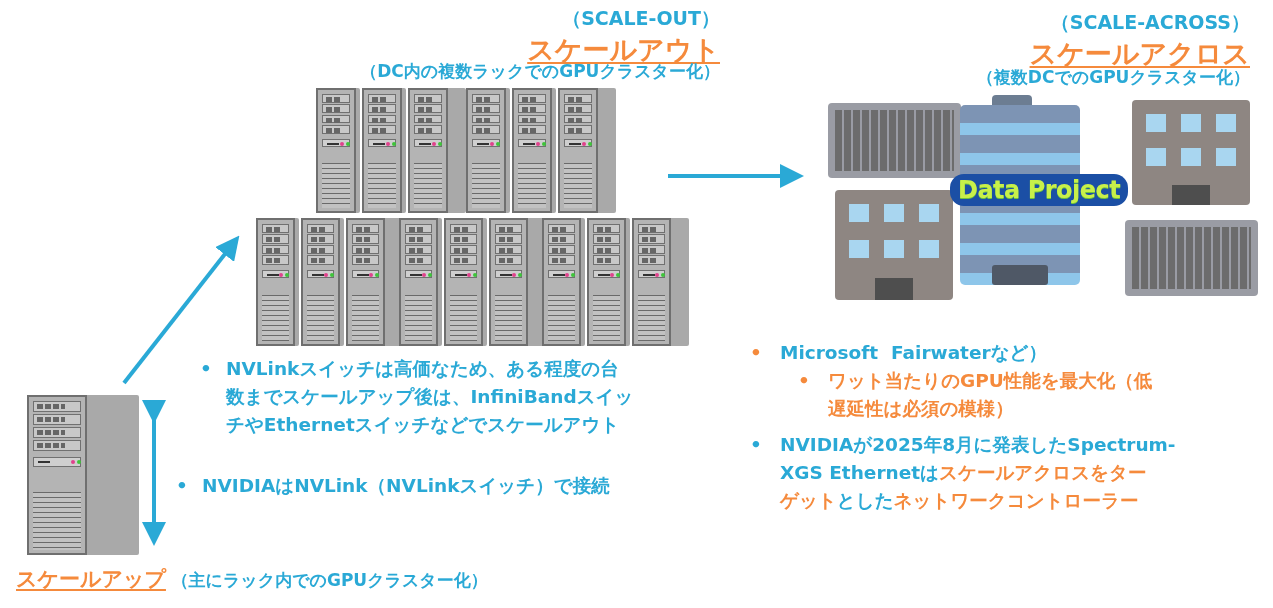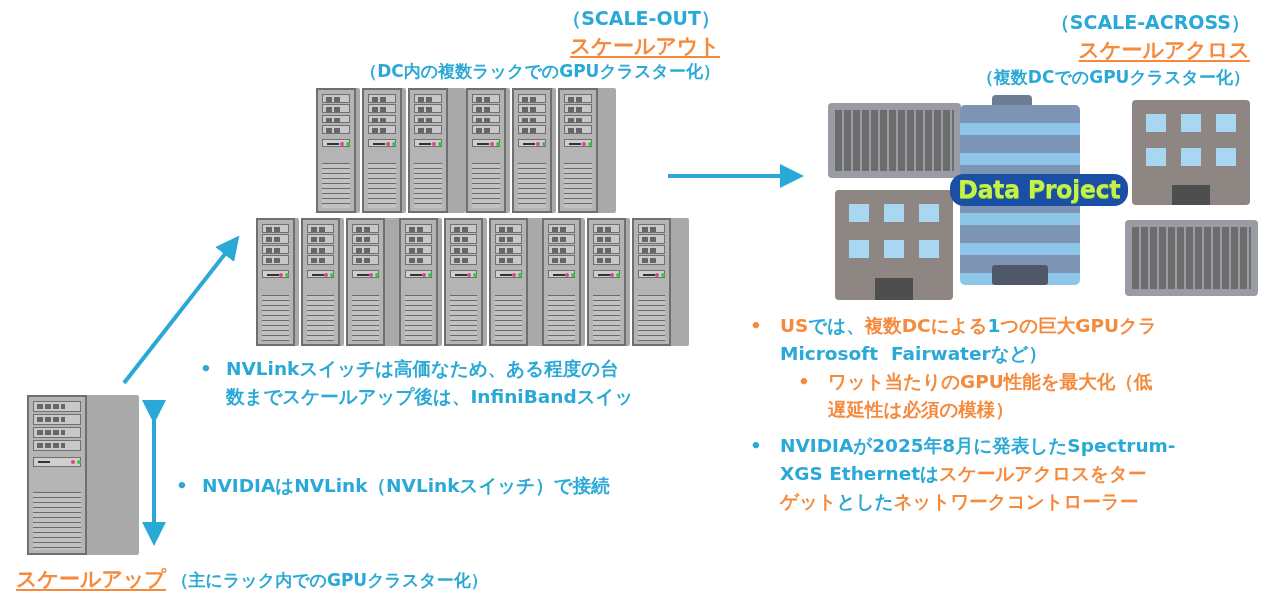--- a/index.html
+++ b/index.html
@@ -3,21 +3,21 @@
 <meta charset="utf-8">
 <style>
   html, body { margin:0; padding:0; background:#ffffff; }
   body { width:1273px; height:608px; position:relative; overflow:hidden; font-family:"DejaVu Sans","Liberation Sans",sans-serif; }
   .abs { position:absolute; }
   .blue { color:#2aa9d6; }
   .orange { color:#f58a3c; }
   .bold { font-weight:bold; }
   .title { text-align:right; font-weight:bold; white-space:nowrap; }
   .t-en { font-size:19px; }
-  .t-jp { font-size:21px; text-decoration:underline; text-underline-offset:3px; text-decoration-thickness:2px; }
+  .t-jp { font-size:27px; text-decoration:underline; text-underline-offset:3px; text-decoration-thickness:2px; }
   .t-sub { font-size:17px; }
   .txt { font-size:18.5px; font-weight:bold; line-height:28px; }
   .bullet { position:absolute; left:0; }
   
   .rack { position:absolute; background:#a9a9a9; border-radius:2px; }
   .rack-front { position:absolute; left:0; top:0; bottom:0; background:#b4b4b4; border:2px solid #6f6f6f; box-sizing:border-box; }
   .drive { position:absolute; left:4px; right:4px; height:11px; background:#c8c8c8; border:1px solid #707070; }
   .drive::before { content:""; position:absolute; left:3px; top:2px; width:60%; height:5px;
      background:repeating-linear-gradient(90deg,#666 0 6px,transparent 6px 8px); }
   .ctl { position:absolute; left:4px; right:4px; height:9px; background:#cfcfcf; border:1px solid #707070; }
@@ -257,39 +257,37 @@
     <div style="position:absolute; left:7px; top:7px; right:7px; bottom:7px; background:repeating-linear-gradient(90deg,#6c6c6c 0 7px,#9a9ca4 7px 9px);"></div>
   </div>
 
   <div style="position:absolute; left:130px; top:79px; padding:0 8px; height:32px; line-height:32px; font-family:'DejaVu Sans',sans-serif; font-weight:bold; font-size:24px; color:#c8f04a; background:#1b4fa5; border-radius:14px; white-space:nowrap; letter-spacing:-0.5px; text-shadow:0 1px 0 #6fc43a;">Data Project</div>
 </div>
 
 <div class="abs txt blue" style="left:200px; top:355px; width:540px; padding-left:26px;">
   <span class="bullet">•</span>
   <div>NVLinkスイッチは高価なため、ある程度の台</div>
   <div>数までスケールアップ後は、InfiniBandスイッ</div>
+  <div>チやEthernetスイッチなどでスケールアウト</div>
 </div>
 
 <div class="abs txt blue" style="left:176px; top:472px; width:560px; padding-left:26px; white-space:nowrap;">
   <span class="bullet">•</span>
   <span>NVIDIAはNVLink（NVLinkスイッチ）で接続</span>
 </div>
 
 <div class="abs bold" style="left:16px; top:565px; white-space:nowrap;">
   <span class="orange t-jp" style="font-size:21px;">スケールアップ</span>
   <span class="blue" style="font-size:17px;">（主にラック内でのGPUクラスター化）</span>
 </div>
 
 <div class="abs txt" style="left:750px; top:312px; width:520px;">
   <div style="position:relative; padding-left:30px;">
     <span class="bullet orange">•</span>
-    <div>
-      <span class="orange">US</span><span class="blue">では、</span><span class="orange">複数DCによる</span><span class="blue">1</span><span class="orange">つの巨大GPUクラ</span>
-    </div>
-    <div class="blue" style="white-space:pre;">Microsoft  Fairwaterなど）</div>
+    <div class="blue" style="white-space:pre;margin-top:27px;">Microsoft  Fairwaterなど）</div>
   </div>
   <div style="position:relative; padding-left:78px;" class="orange">
     <span class="bullet" style="left:48px;">•</span>
     <div>ワット当たりのGPU性能を最大化（低</div>
     <div>遅延性は必須の模様）</div>
   </div>
   <div style="position:relative; padding-left:30px; margin-top:8px;">
     <span class="bullet blue">•</span>
     <div class="blue">NVIDIAが2025年8月に発表したSpectrum-</div>
     <div>

